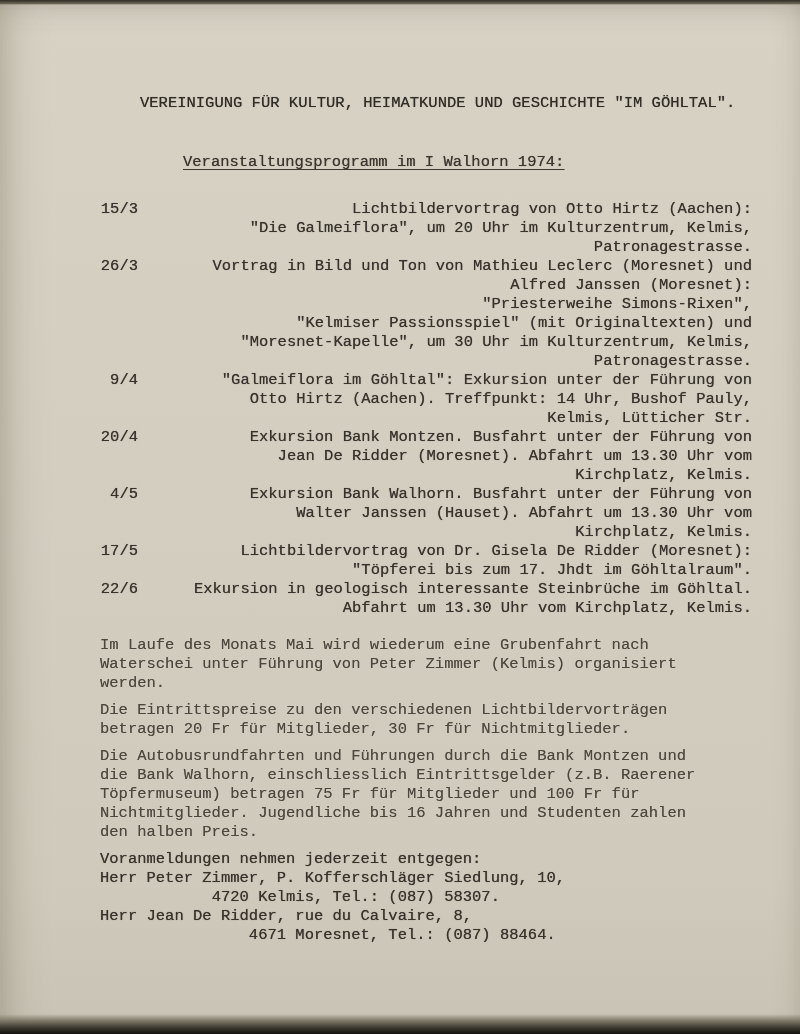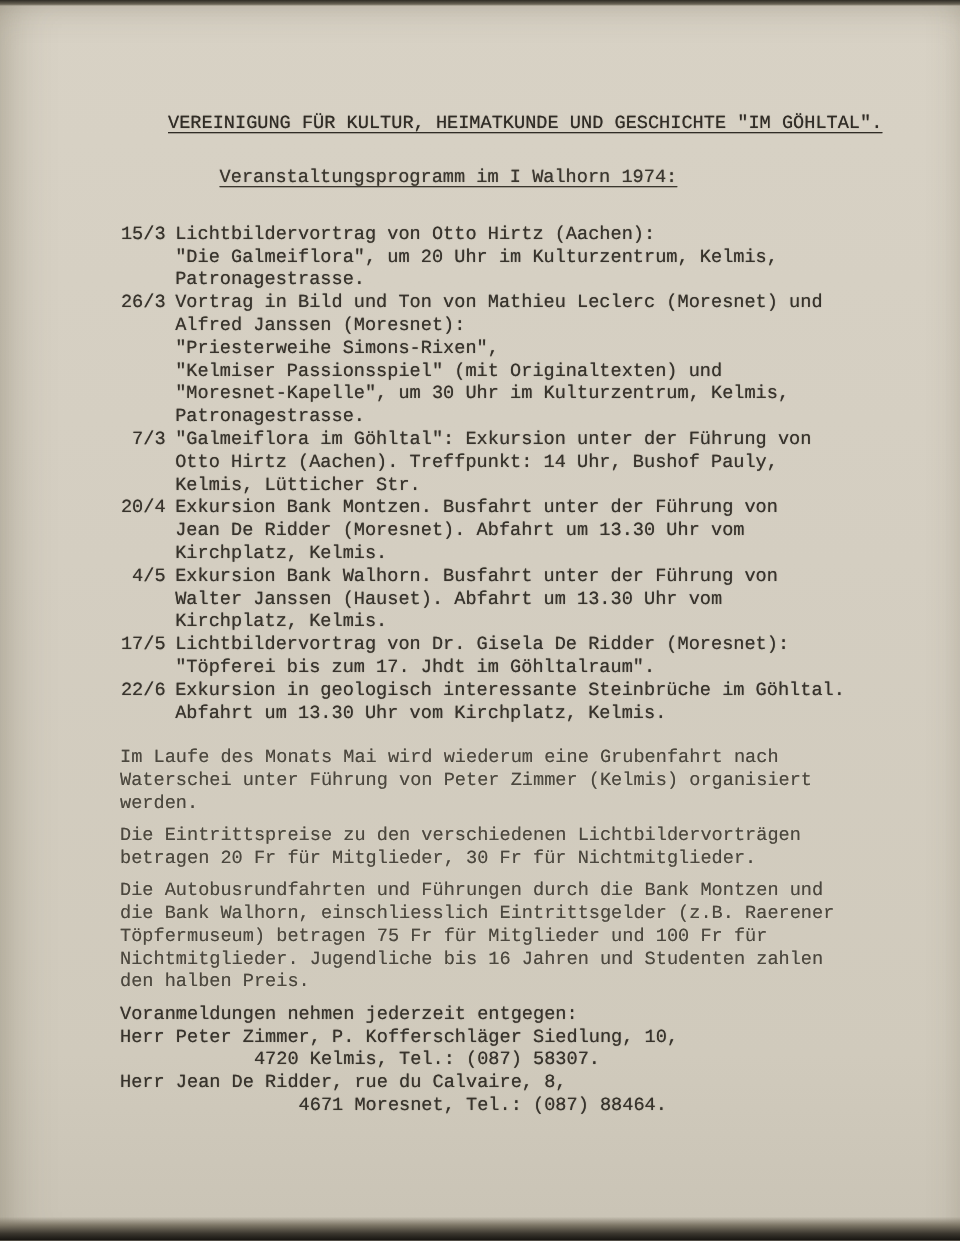--- a/index.html
+++ b/index.html
@@ -33,24 +33,23 @@
     width: 100%; height: 5px;
     background: linear-gradient(180deg, #2e2b24 0%, #6a6456 70%, rgba(106,100,86,0) 100%);
   }
   .edge-bottom {
     position: absolute;
     bottom: 0; left: 0;
     width: 100%; height: 20px;
     background: linear-gradient(180deg, rgba(120,112,96,0) 0%, #7d7666 35%, #3a362e 70%, #14120e 100%);
   }
   .title {
-    margin: 0 0 26px 40px;
+    margin: 0 0 40px 40px;
     font-size: 15.5px;
     font-weight: normal;
-    text-decoration: underline;
     text-underline-offset: 3px;
     white-space: pre-wrap;
     color: #302c26;
   }
   .subtitle {
     margin: 0 0 28px 83px;
     text-decoration: underline;
     text-underline-offset: 3px;
     white-space: pre-wrap;
     color: #3b372f;
@@ -60,20 +59,21 @@
     display: grid;
     grid-template-columns: 38px 1fr;
     column-gap: 8px;
   }
   .event .date {
     text-align: right;
     white-space: nowrap;
   }
   .event .etext {
     white-space: pre-wrap;
+    text-align: right;
   }
   .para {
     margin: 0 0 8px 0;
     white-space: pre-wrap;
   }
   .para.faded { color: #4b473e; text-shadow: 0 0 0.5px rgba(60, 54, 44, 0.5); }
 </style>
 </head>
 <body>
 
@@ -96,21 +96,21 @@
       <div class="date">26/3</div>
       <div class="etext">Vortrag in Bild und Ton von Mathieu Leclerc (Moresnet) und
 Alfred Janssen (Moresnet):
 "Priesterweihe Simons-Rixen",
 "Kelmiser Passionsspiel" (mit Originaltexten) und
 "Moresnet-Kapelle", um 30 Uhr im Kulturzentrum, Kelmis,
 Patronagestrasse.</div>
     </div>
 
     <div class="event">
-      <div class="date">7/3</div>
+      <div class="date">9/4</div>
       <div class="etext">"Galmeiflora im Göhltal": Exkursion unter der Führung von
 Otto Hirtz (Aachen). Treffpunkt: 14 Uhr, Bushof Pauly,
 Kelmis, Lütticher Str.</div>
     </div>
 
     <div class="event">
       <div class="date">20/4</div>
       <div class="etext">Exkursion Bank Montzen. Busfahrt unter der Führung von
 Jean De Ridder (Moresnet). Abfahrt um 13.30 Uhr vom
 Kirchplatz, Kelmis.</div>

